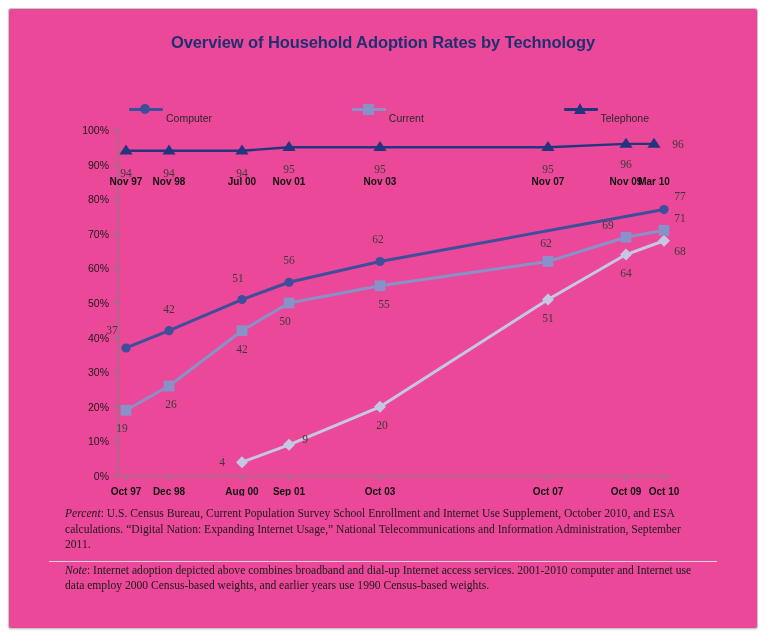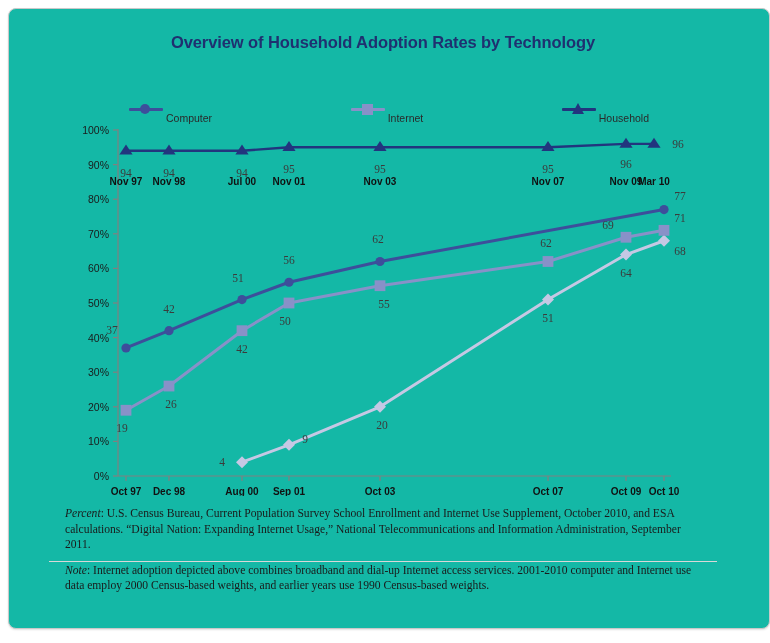--- a/index.html
+++ b/index.html
@@ -2,23 +2,22 @@
 <html><head>
 <meta charset="utf-8">
 <style>
   html,body{margin:0;padding:0;background:#ffffff;}
   body{
     width:770px;height:643px;position:relative;overflow:hidden;
     font-family:"Liberation Serif",serif;
   }
   #frame{
     position:absolute;left:8px;top:8px;width:748px;height:619px;
-    border:1px solid #c9c9c9;border-radius:8px;background:#14b8a6;
+    border:1px solid #c9c9c9;border-radius:3px;background:#ec4899;
     box-shadow:0 1px 2px rgba(0,0,0,0.12);
-    padding-left:12px;
   }
   #chart-card{
     position:absolute;left:0;top:0;width:748px;height:619px;
   }
 
   
   #title-block{
     position:absolute;left:0;top:22px;width:748px;text-align:center;
     font-family:"Liberation Sans",sans-serif;
     color:#1f3070;font-weight:bold;font-size:16.5px;line-height:22px;
@@ -108,30 +107,30 @@
           <span class="legend-glyph g-circle" style="background:#3D4E9B;"></span>
         </span>
         <span class="legend-label">Computer</span>
       </div>
 
       <div class="legend-item">
         <span class="legend-mark">
           <span class="legend-line" style="background:#8891C8;"></span>
           <span class="legend-glyph g-square" style="background:#8891C8;"></span>
         </span>
-        <span class="legend-label">Internet</span>
+        <span class="legend-label">Current</span>
       </div>
 
 
       <div class="legend-item">
         <span class="legend-mark">
           <span class="legend-line" style="background:#22357E;"></span>
           <span class="legend-glyph g-triangle"></span>
         </span>
-        <span class="legend-label">Household</span>
+        <span class="legend-label">Telephone</span>
       </div>
 
     </div>
 
     <div id="plot-area">
       <svg id="plot-svg" width="748" height="375">
           <line x1="109" y1="8" x2="109" y2="355" stroke="#808080" stroke-width="1.2"></line>
           <line x1="109" y1="355" x2="662" y2="355" stroke="#808080" stroke-width="1.2"></line>
           <line x1="104" y1="355" x2="109" y2="355" stroke="#808080" stroke-width="1.2"></line>
           <text x="100" y="359" class="ytick-label">0%</text>

